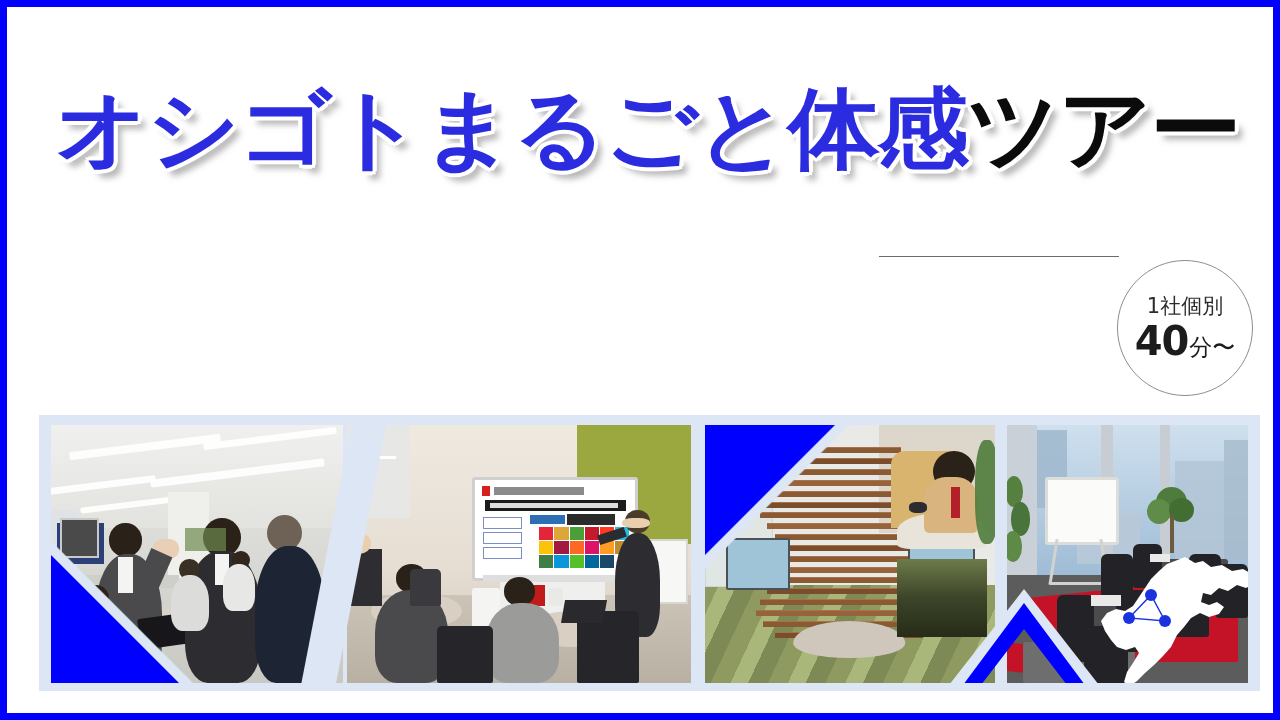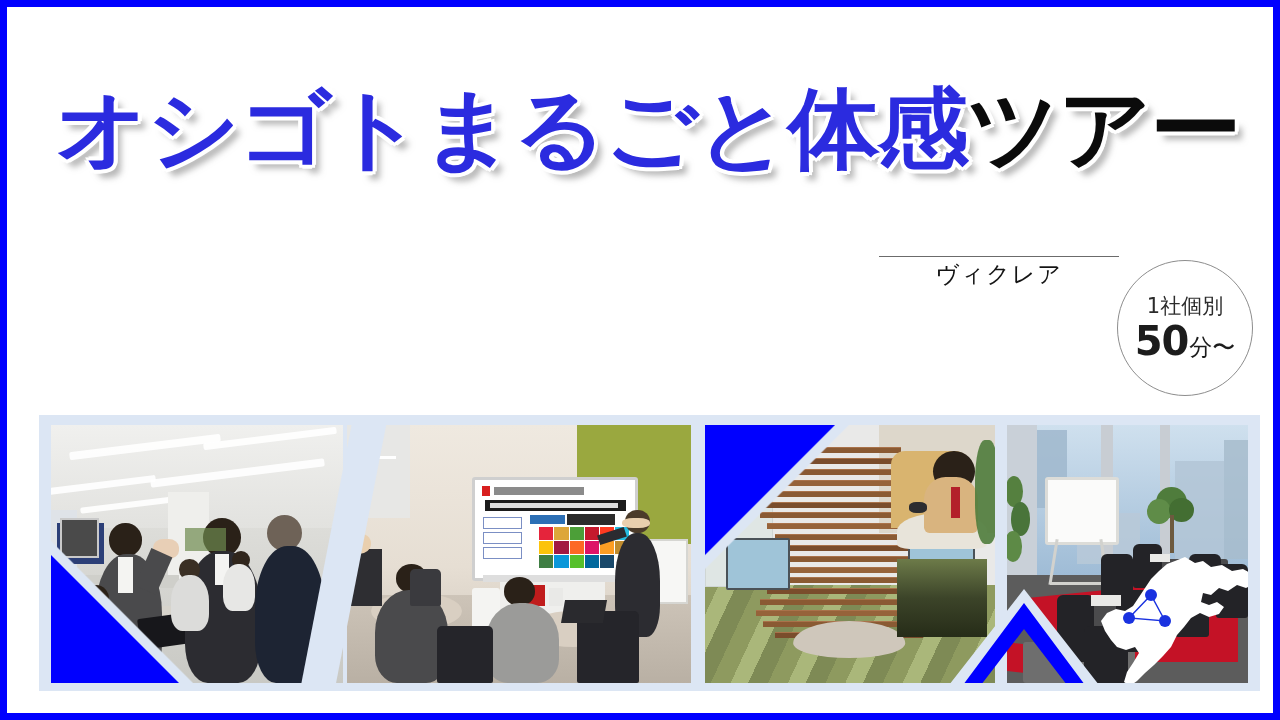--- a/index.html
+++ b/index.html
@@ -189,27 +189,26 @@
 <div class="slide">
 
   <div class="title-wrap">
     <div class="title">
       <span class="seg seg-blue">オシゴトまるごと体感</span><span class="seg seg-black">ツアー</span>
     </div>
   </div>
 
   <div class="logo-block">
     <div class="logo-rule"></div>
-    <div class="logo-sub">ヴィクレア</div>
   </div>
 
   <div class="badge">
     <div class="badge-top">1社個別</div>
     <div class="badge-bot">
-      <span class="badge-num">50</span>
+      <span class="badge-num">40</span>
       <span class="badge-unit">分〜</span>
     </div>
   </div>
 
   <div class="strip">
     <div class="panels">
 
       <div class="panel p1">
         <div class="photo ph1-bg">
           <div class="ceil"></div>

